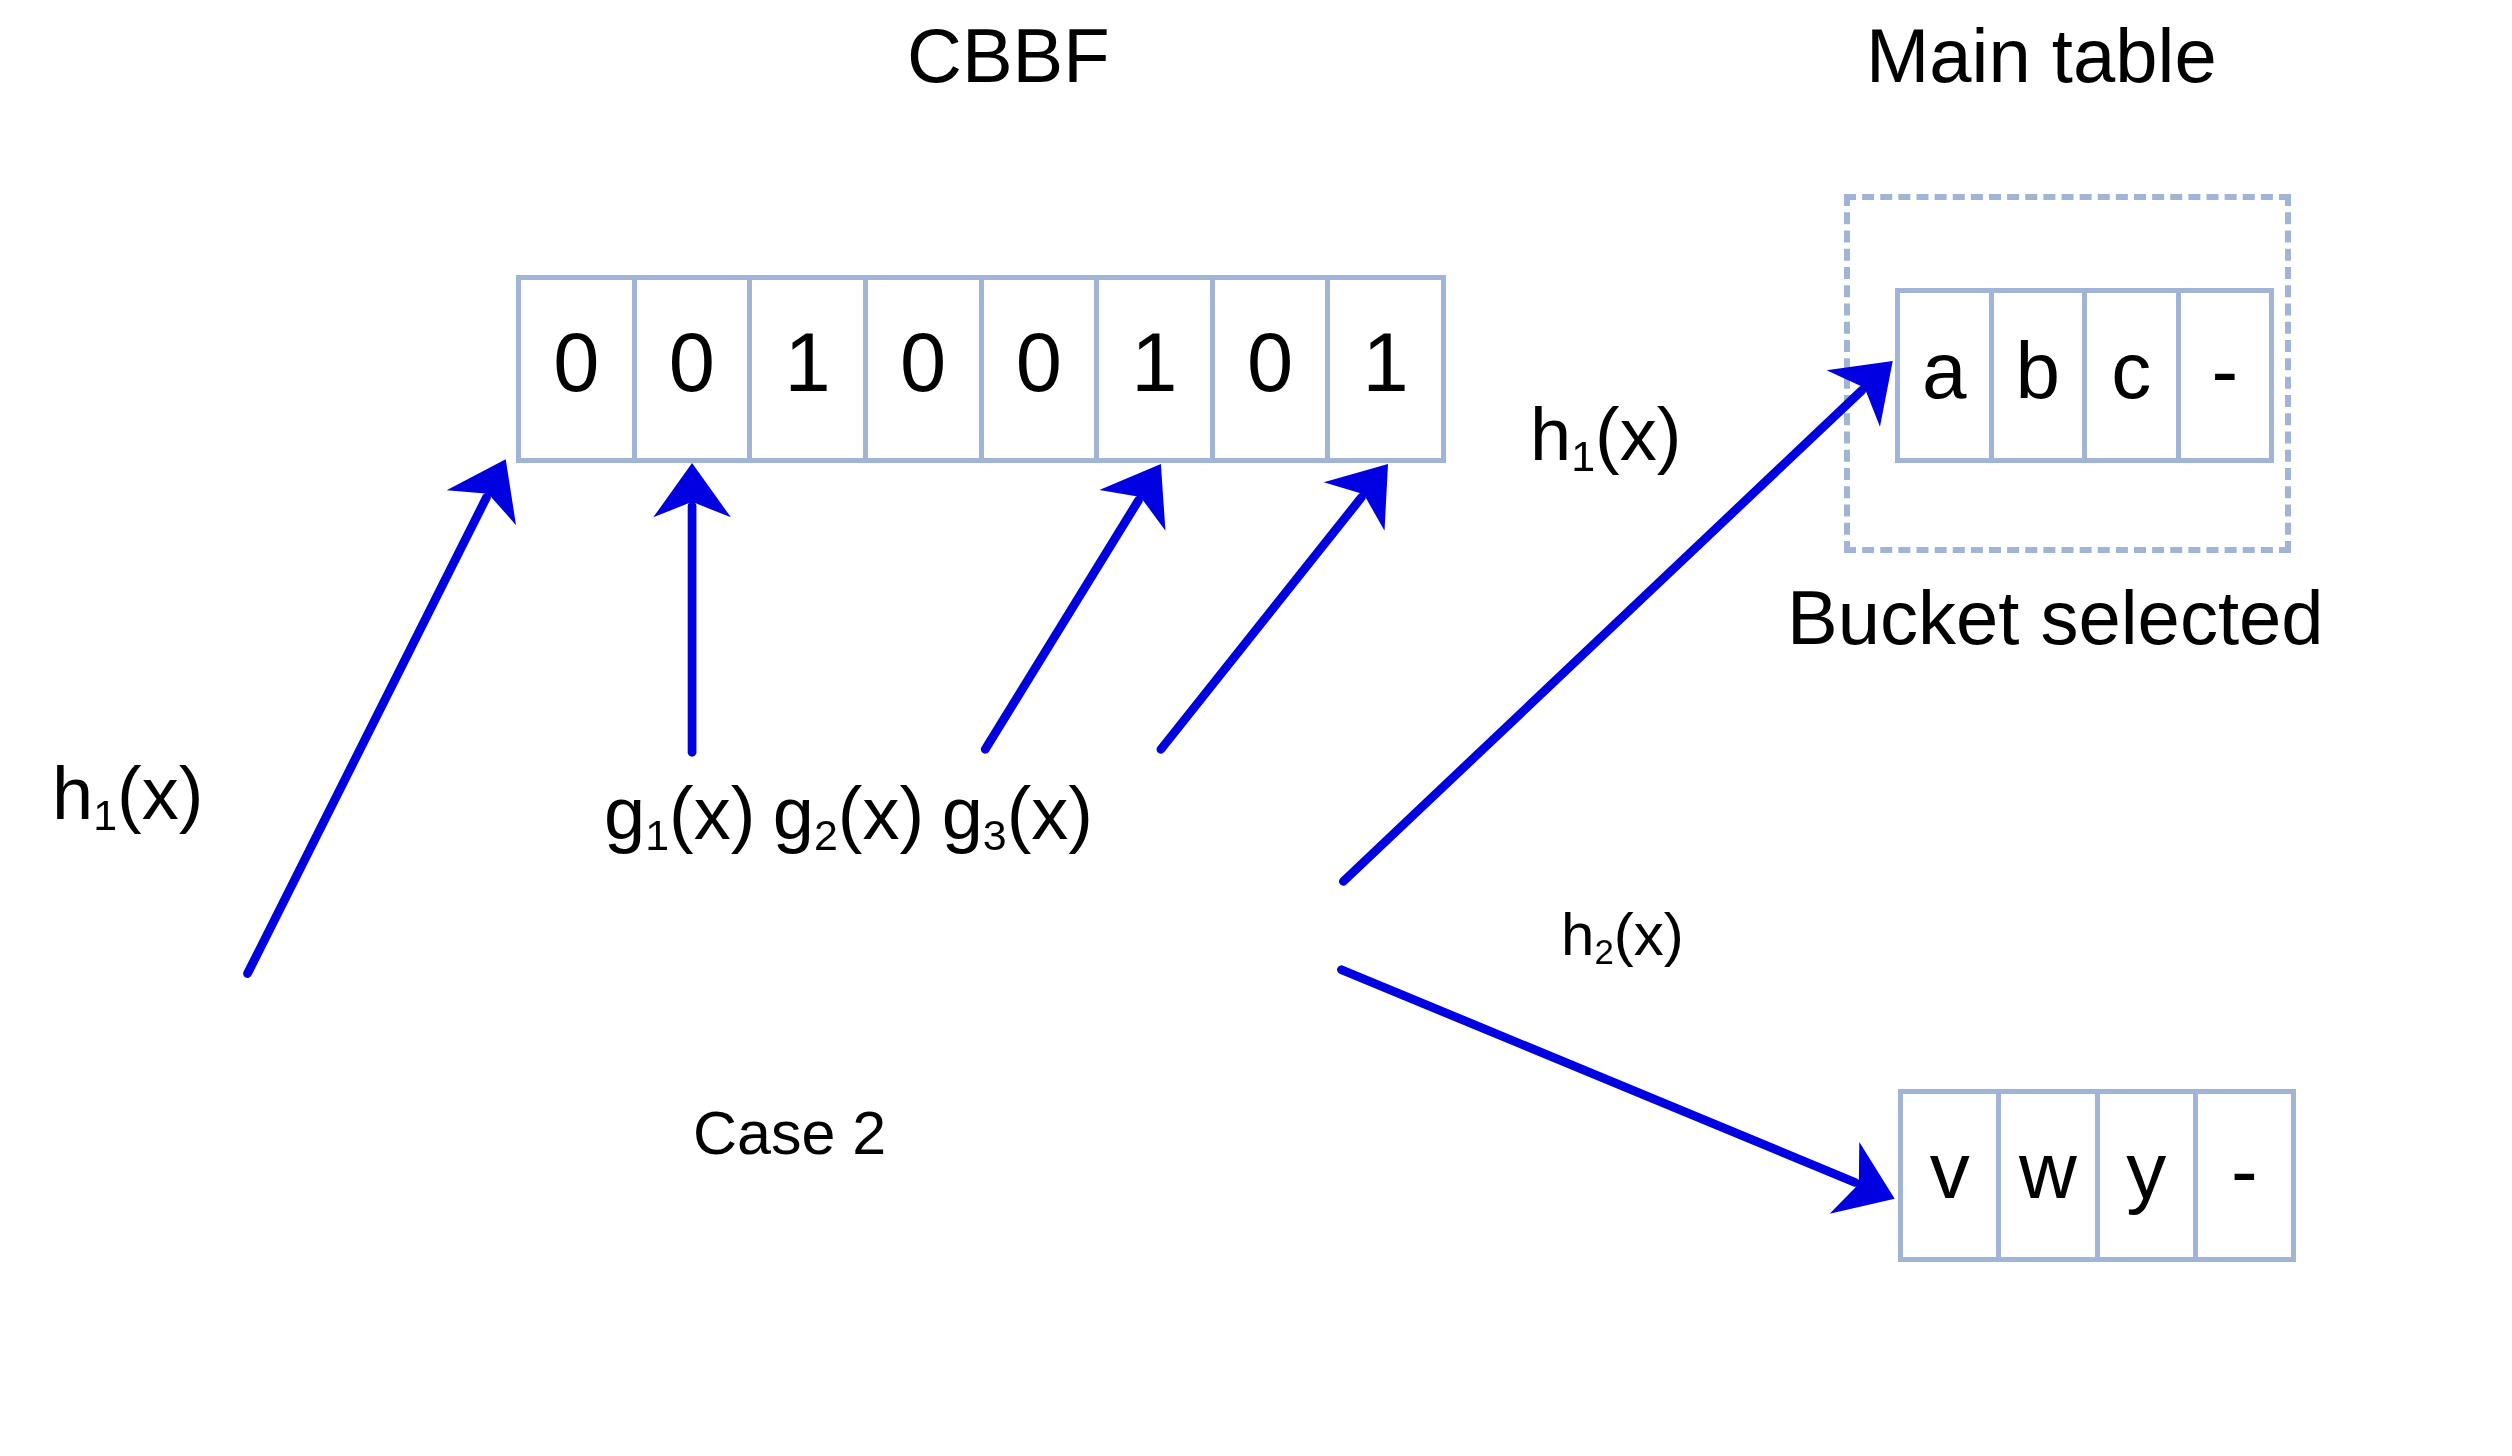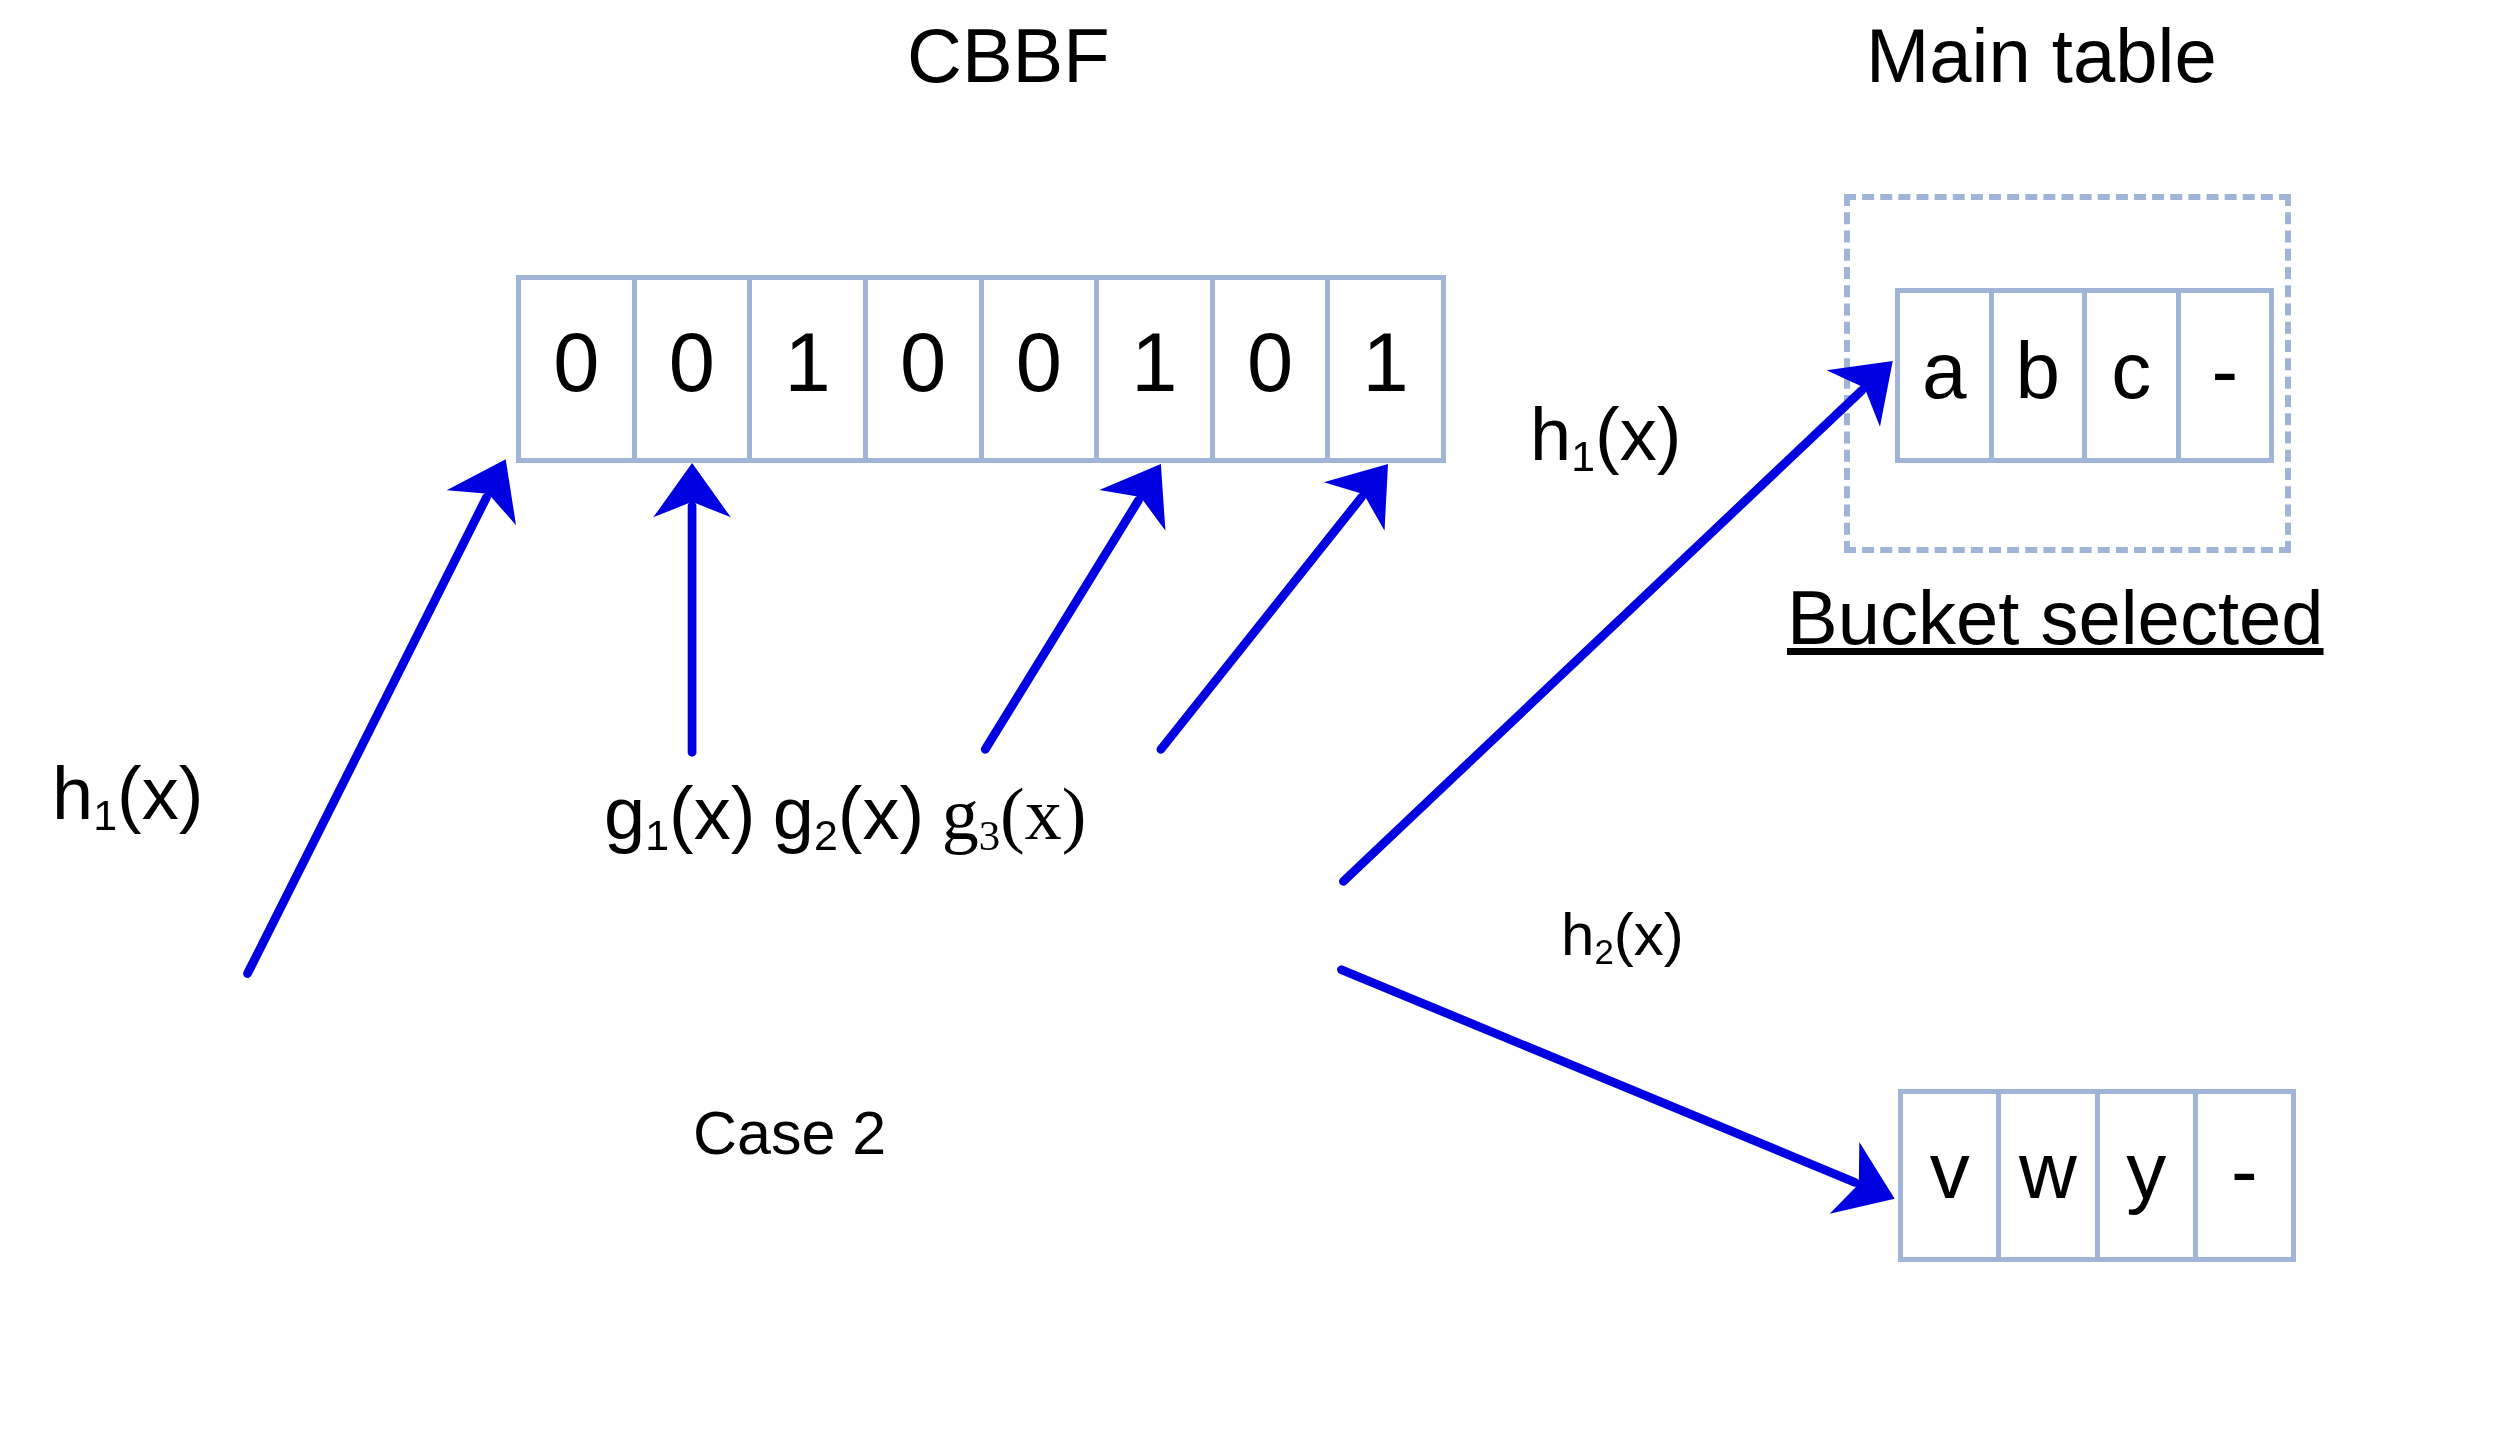--- a/index.html
+++ b/index.html
@@ -30,21 +30,20 @@
   }
   .title-main {
     left: 1866px;
     top: 17.5px;
     font-size: 76px;
   }
   .lbl-bucket {
     left: 1787px;
     top: 580px;
     font-size: 76px;
-    text-decoration: underline;
   }
   .lbl-case {
     left: 693px;
     top: 1103px;
     font-size: 61px;
   }
   .lbl-h1-left {
     left: 52px;
     top: 757px;
     font-size: 74px;
@@ -60,21 +59,21 @@
     font-size: 60px;
   }
   .lbl-g-group {
     left: 604px;
     top: 777px;
     font-size: 74px;
   }
   .lbl-g-group .gitem {
     margin-right: 17.5px;
   }
-  .lbl-g-group .gitem:last-child { margin-right: 0; font-family: Liberation Serif, serif; }
+  .lbl-g-group .gitem:last-child { margin-right: 0; }
   sub {
     font-size: 0.58em;
     vertical-align: baseline;
     position: relative;
     top: 0.25em;
   }
 
   
   .bitarray {
     position: absolute;

